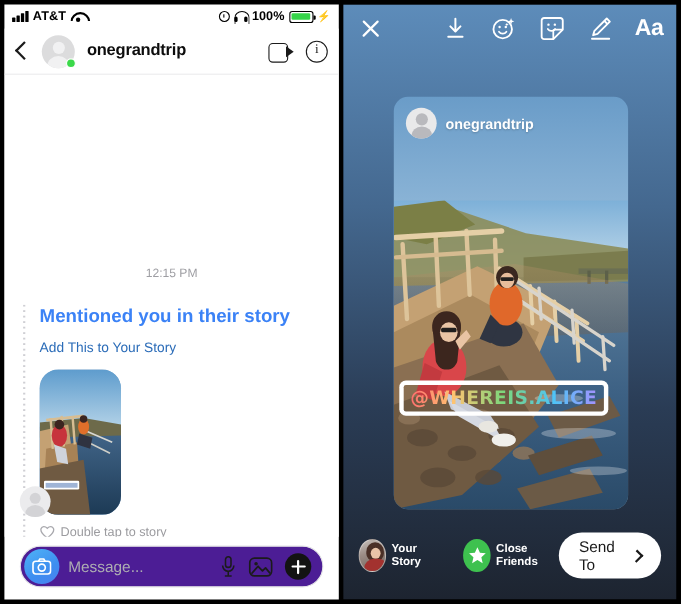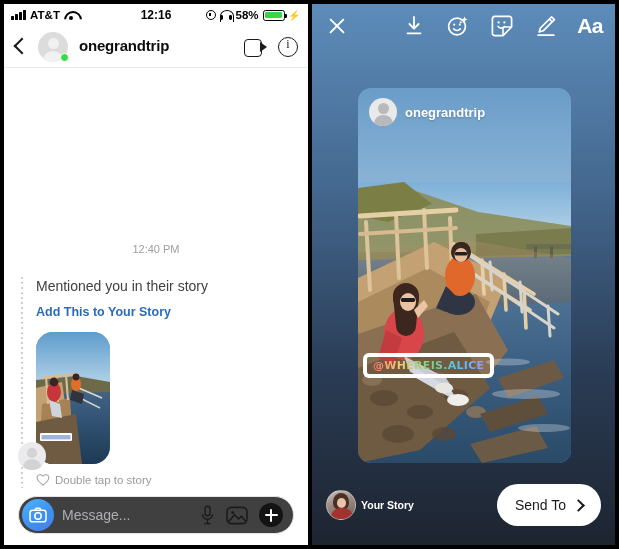--- a/index.html
+++ b/index.html
@@ -122,23 +122,23 @@
   }
   .msg-time {
     text-align:center; font-size:11px; color:#9e9ea3; margin-top: 175px;
   }
   .story-block { position:relative; margin-top: 22px; padding-left: 18px; }
   .dot-rail {
     position:absolute; left: 3px; top: 0; bottom: -40px; width: 2px;
     background-image: linear-gradient(#cfcfd4 2px, transparent 2px);
     background-size: 2px 5px;
   }
-  .mentioned-text { font-size:14px; color:#404040; line-height:1.3; }
+  .mentioned-text { font-size:17px; color:#3b82f6; line-height:1.3;font-weight:bold; }
   .add-story-link {
-    font-size:12.5px; font-weight:bold; color:#2b6cb8; margin-top:10px; cursor:pointer;
+    font-size:12.5px; font-weight:normal; color:#2b6cb8; margin-top:10px; cursor:pointer;
   }
   .story-thumb {
     margin-top: 13px; width: 74px; height: 132px; border-radius: 17px;
     overflow:hidden; position:relative; background:#7fa8cd;
   }
   .double-tap-row { display:flex; align-items:center; gap:5px; margin-top:9px; }
   .heart-ico { width:14px; height:13px; position:relative; }
   .heart-ico svg { display:block; }
   .double-tap-text { font-size:11.5px; color:#9b9b9f; }
   .thread-avatar {
@@ -154,21 +154,21 @@
     background:#d3d3d6; border-radius:50% 50% 0 0;
   }
 
   
   .composer {
     position:absolute; left:4px; right:4px; bottom:4px; height: 52px;
     background:#fff; display:flex; align-items:center; padding: 0 10px;
   }
   .composer-pill {
     flex:1 1 auto; height: 38px; border:1px solid #e3e3e6; border-radius: 19px;
-    display:flex; align-items:center; padding: 0 10px 0 3px; gap: 8px; background:#404040;
+    display:flex; align-items:center; padding: 0 10px 0 3px; gap: 8px; background:#4c1d95;
   }
   .cam-btn {
     width:32px; height:32px; border-radius:50%; flex:0 0 auto; cursor:pointer;
     background: linear-gradient(150deg,#4fb3f6 0%, #3d8ef0 60%, #4a7ff0 100%);
     display:flex; align-items:center; justify-content:center;
   }
   .cam-btn svg { display:block; }
   .msg-placeholder { flex:1 1 auto; font-size:14px; color:#adadb2; }
   .comp-icons { display:flex; align-items:center; gap:11px; margin-left:auto; }
   .mic-ico svg, .photo-ico svg { display:block; }
@@ -222,21 +222,21 @@
   .sc-avatar::after{
     content:""; position:absolute; left:50%; top:17px; width:19px; height:17px; margin-left:-9.5px;
     background:#b9b9bd; border-radius:50% 50% 0 0;
   }
   .sc-username { color:#fff; font-size:13px; font-weight:bold; text-shadow:0 1px 2px rgba(0,0,0,.22); }
 
   .photo { position:absolute; left:0; right:0; top: 94px; bottom: 0; overflow:hidden; }
   .mention-sticker {
     position:absolute; left: 8px; bottom: 88px; z-index:6;
     background:#fff; border-radius: 3px; padding: 3px 7px;
-    font-family:"DejaVu Sans", sans-serif; font-size: 11px; font-weight:bold; letter-spacing:.3px;
+    font-family:"DejaVu Sans", sans-serif; font-size: 17px; font-weight:bold; letter-spacing:.3px;
     background-image: linear-gradient(90deg,#ff5f6d,#ffc371,#7bd67b,#4fc3f7,#b388ff);
     -webkit-background-clip: text; background-clip: text; color: transparent;
     box-shadow: 0 0 0 3px #fff;
   }
 
   
   .story-bottom {
     position:absolute; left:0; right:0; bottom:0; height: 80px;
     display:flex; align-items:center; padding: 0 14px;
   }
@@ -274,25 +274,24 @@
       <div class="sb-left">
         <span class="signal">
             <i></i>
             <i></i>
             <i></i>
             <i></i>
           </span>
         <span class="carrier">AT&amp;T</span>
         <span class="wifi"></span>
       </div>
-      <div class="sb-time">12:16</div>
       <div class="sb-right">
         <span class="ico-alarm"></span>
         <span class="ico-head"></span>
-        <span>58%</span>
+        <span>100%</span>
         <span class="battery">
             <i></i>
           </span>
         <span class="bolt">⚡</span>
       </div>
     </div>
 
     <div class="dm-header">
       <div class="back-chevron"></div>
       <div class="dm-avatar-wrap">
@@ -302,21 +301,21 @@
       <div class="dm-names">
         <div class="dm-username">onegrandtrip</div>
       </div>
       <div class="hdr-actions">
         <div class="vid-ico"></div>
         <div class="info-ico"></div>
       </div>
     </div>
 
     <div class="thread">
-      <div class="msg-time">12:40 PM</div>
+      <div class="msg-time">12:15 PM</div>
 
       <div class="story-block">
         <div class="dot-rail"></div>
         <div class="mentioned-text">Mentioned you in their story</div>
         <div class="add-story-link">Add This to Your Story</div>
 
         <div class="story-thumb">
           <svg viewBox="0 0 74 132" width="74" height="132" preserveAspectRatio="none">
             <defs>
               <linearGradient id="tsky" x1="0" y1="0" x2="0" y2="1">
@@ -558,20 +557,28 @@
 
     <div class="story-bottom">
       <div class="dest">
         <div class="dest-avatar">
           <span class="p-hair"></span>
             <span class="p-face"></span>
             <span class="p-body"></span>
         </div>
         <div class="dest-label">Your Story</div>
       </div>
+      <div class="dest">
+        <div class="green-star">
+          <svg width="18" height="18" viewBox="0 0 18 18">
+            <path d="M9 1.4 L11.3 6.4 L16.6 7 L12.6 10.6 L13.8 16 L9 13.2 L4.2 16 L5.4 10.6 L1.4 7 L6.7 6.4 Z" fill="#fff"></path>
+          </svg>
+        </div>
+        <div class="dest-label">Close Friends</div>
+      </div>
 
       <div class="send-to-btn">
         <span class="send-to-label">Send To</span>
         <span class="send-chev"></span>
       </div>
     </div>
   </div>
 </div>
 
 </body></html>

